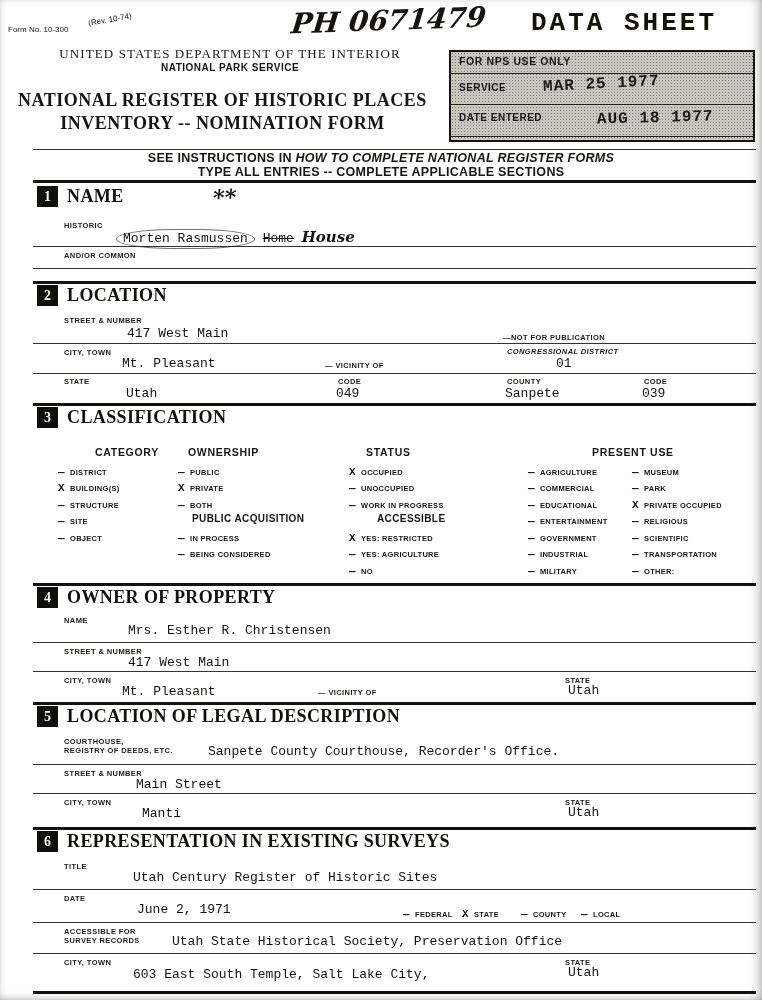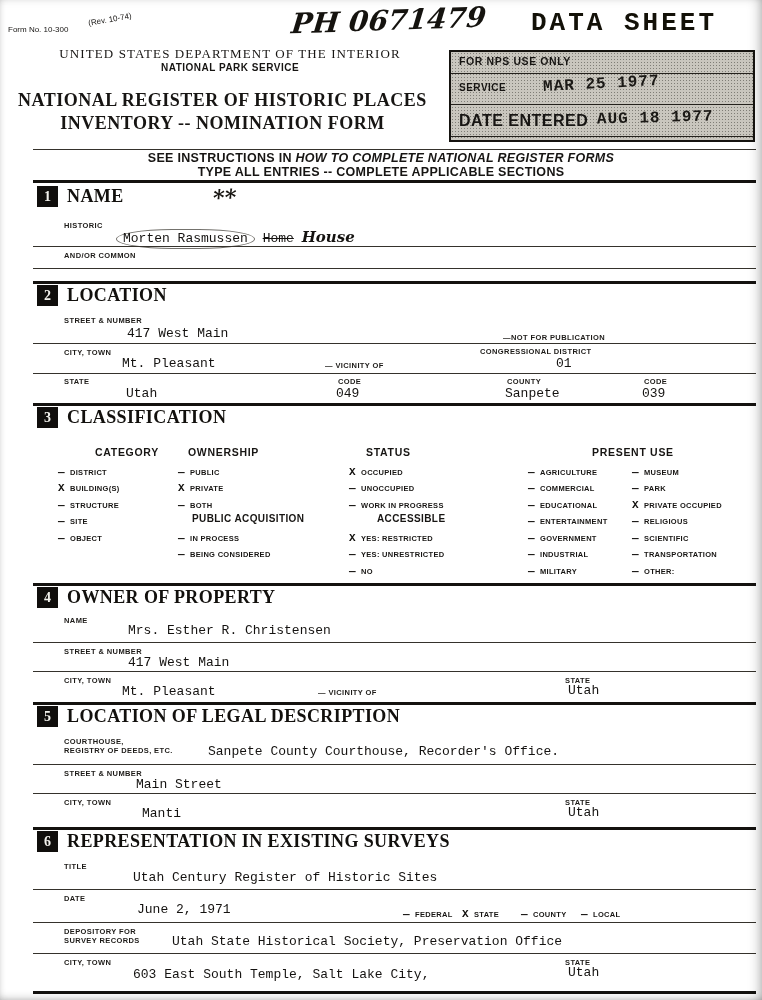--- a/index.html
+++ b/index.html
@@ -60,21 +60,21 @@
 
   <div class="abs" style="left:0;top:90px;width:445px;text-align:center;font:bold 18px 'Liberation Serif',serif;letter-spacing:.5px;">NATIONAL REGISTER OF HISTORIC PLACES</div>
   <div class="abs" style="left:0;top:113px;width:445px;text-align:center;font:bold 18px 'Liberation Serif',serif;letter-spacing:.5px;">INVENTORY -- NOMINATION FORM</div>
 
   <div class="npsbox">
     <div class="abs" style="left:8px;top:3px;font-weight:bold;font-size:10.5px;letter-spacing:.6px;">FOR NPS USE ONLY</div>
     <div class="npsline" style="top:21px;"></div>
     <div class="abs" style="left:8px;top:30px;font-weight:bold;font-size:10px;letter-spacing:.5px;">SERVICE</div>
     <div class="stamp" style="left:92px;top:23px;transform:rotate(-3deg);">MAR 25 1977</div>
     <div class="npsline" style="top:52px;"></div>
-    <div class="abs" style="left:8px;top:60px;font-weight:bold;font-size:16px;letter-spacing:.5px;">DATE ENTERED</div>
+    <div class="abs" style="left:8px;top:60px;font-weight:bold;font-size:10px;letter-spacing:.5px;">DATE ENTERED</div>
     <div class="stamp" style="left:146px;top:57px;transform:rotate(-1.5deg);">AUG 18 1977</div>
     <div class="npsline" style="top:84px;"></div>
   </div>
 
   <div class="rule" style="top:149px;"></div>
   <div class="center instr" style="top:151px;"><span>SEE INSTRUCTIONS IN </span><span style="font-style:italic;">HOW TO COMPLETE NATIONAL REGISTER FORMS</span></div>
   <div class="center instr" style="top:165px;">TYPE ALL ENTRIES -- COMPLETE APPLICABLE SECTIONS</div>
   <div class="bar" style="top:180px;"></div>
 
   <div class="sec" style="top:186px;">
@@ -93,21 +93,21 @@
     <div class="numbox">2</div>
     <div class="sec-title">LOCATION</div>
   </div>
   <div class="lbl" style="left:64px;top:316px;">STREET &amp; NUMBER</div>
   <div class="val" style="left:127px;top:326px;">417 West Main</div>
   <div class="lbl" style="left:503px;top:333px;">—NOT FOR PUBLICATION</div>
   <div class="rule" style="top:343px;"></div>
   <div class="lbl" style="left:64px;top:348px;">CITY, TOWN</div>
   <div class="val" style="left:122px;top:356px;">Mt. Pleasant</div>
   <div class="lbl" style="left:325px;top:361px;">— VICINITY OF</div>
-  <div class="lbl" style="left:480px;top:347px;">CONGRESSIONAL DISTRICT</div>
+  <div class="lbl" style="left:507px;top:347px;font-style:italic;">CONGRESSIONAL DISTRICT</div>
   <div class="val" style="left:556px;top:356px;">01</div>
   <div class="rule" style="top:373px;"></div>
   <div class="lbl" style="left:64px;top:377px;">STATE</div>
   <div class="val" style="left:126px;top:386px;">Utah</div>
   <div class="lbl" style="left:338px;top:377px;">CODE</div>
   <div class="val" style="left:336px;top:386px;">049</div>
   <div class="lbl" style="left:507px;top:377px;">COUNTY</div>
   <div class="val" style="left:505px;top:386px;">Sanpete</div>
   <div class="lbl" style="left:644px;top:377px;">CODE</div>
   <div class="val" style="left:642px;top:386px;">039</div>
@@ -177,21 +177,21 @@
       <span class="mark">—</span>
       <span class="clabel">WORK IN PROGRESS</span>
     </div>
   <div class="subhead" style="left:377px;top:513px;">ACCESSIBLE</div>
   <div class="cb" style="left:349px;top:532px;">
       <span class="mark">X</span>
       <span class="clabel">YES: RESTRICTED</span>
     </div>
   <div class="cb" style="left:349px;top:548px;">
       <span class="mark">—</span>
-      <span class="clabel">YES: UNRESTRICTED</span>
+      <span class="clabel">YES: AGRICULTURE</span>
     </div>
   <div class="cb" style="left:349px;top:565px;">
       <span class="mark">—</span>
       <span class="clabel">NO</span>
     </div>
 
   <div class="cb" style="left:528px;top:466px;">
       <span class="mark">—</span>
       <span class="clabel">AGRICULTURE</span>
     </div>
@@ -304,21 +304,21 @@
     </div>
   <div class="cb" style="left:521px;top:908px;">
       <span class="mark">—</span>
       <span class="clabel">COUNTY</span>
     </div>
   <div class="cb" style="left:581px;top:908px;">
       <span class="mark">—</span>
       <span class="clabel">LOCAL</span>
     </div>
   <div class="rule" style="top:922px;"></div>
-  <div class="lbl" style="left:64px;top:927px;">DEPOSITORY FOR</div>
+  <div class="lbl" style="left:64px;top:927px;">ACCESSIBLE FOR</div>
   <div class="lbl" style="left:64px;top:936px;">SURVEY RECORDS</div>
   <div class="val" style="left:172px;top:934px;">Utah State Historical Society, Preservation Office</div>
   <div class="rule" style="top:953px;"></div>
   <div class="lbl" style="left:64px;top:958px;">CITY, TOWN</div>
   <div class="val" style="left:133px;top:967px;">603 East South Temple, Salt Lake City,</div>
   <div class="lbl" style="left:565px;top:958px;">STATE</div>
   <div class="val" style="left:568px;top:965px;">Utah</div>
   <div class="bar" style="top:991px;"></div>
 
 </div>

